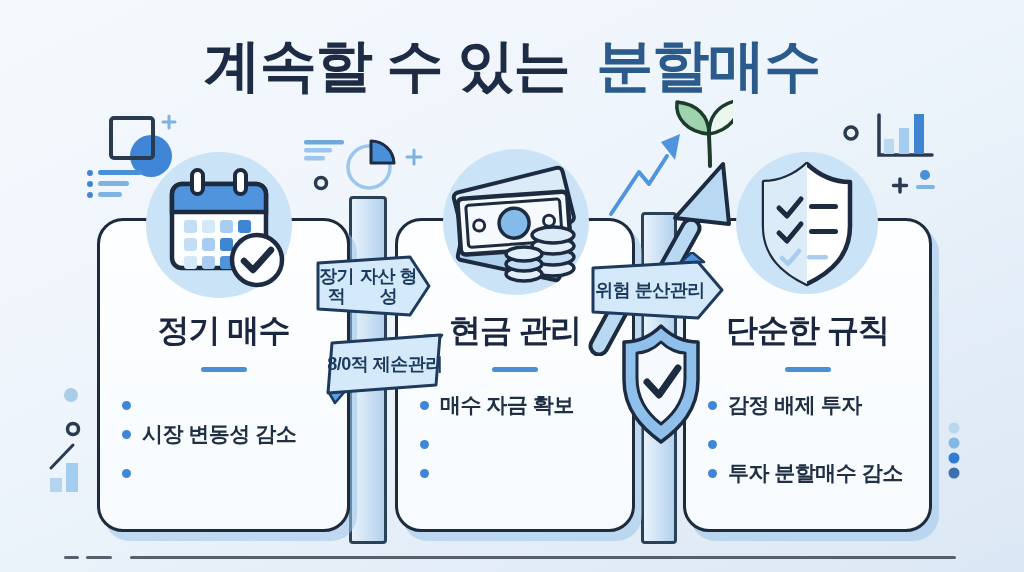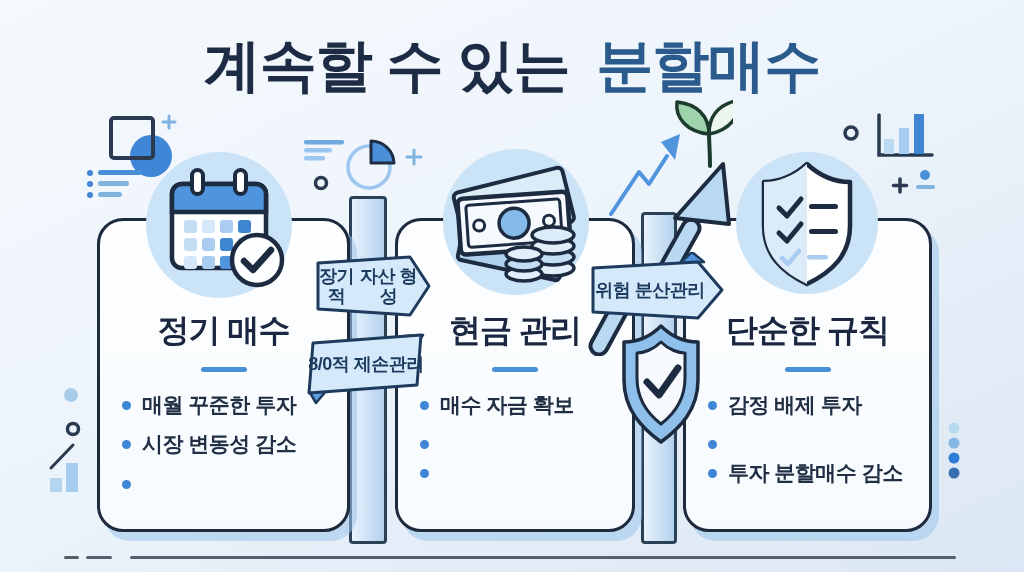--- a/index.html
+++ b/index.html
@@ -49,21 +49,21 @@
   .ribbon{position:absolute;z-index:6;}
   .ribbon svg{position:absolute;left:0;top:0;}
   .ribbon-text{
     position:absolute;left:0;top:0;width:100%;height:100%;
     display:flex;flex-direction:row;align-items:center;justify-content:center;
     font-size:18px;font-weight:800;color:#1c3a5e;line-height:1.12;letter-spacing:-0.5px;
     text-align:center;
   }
   .ribbon-1{left:315px;top:255px;width:116px;height:62px;}
   .ribbon-1 .ribbon-text{padding-right:12px;box-sizing:border-box;}
-  .ribbon-2{left:307px;top:333px;width:118px;height:62px;}
+  .ribbon-2{left:326px;top:333px;width:118px;height:62px;}
   .ribbon-3{left:590px;top:252px;width:136px;height:70px;}
   .ribbon-3 .ribbon-text{top:10px;height:56px;padding-right:16px;box-sizing:border-box;}
   
   .deco{position:absolute;z-index:1;}
   .connector{position:absolute;z-index:5;}
   .shield-connector{z-index:6;}
   
   .rule{position:absolute;top:556px;height:3px;border-radius:2px;background:#55606c;z-index:1;}
   .rule-dash1{left:64px;width:15px;}
   .rule-dash2{left:86px;width:26px;}
@@ -132,21 +132,20 @@
 
   <div class="band band-1"></div>
   <div class="band band-2"></div>
 
   <div class="card card-1">
     <div class="card-title">정기 매수</div>
     <div class="card-divider"></div>
     <ul class="bullet-list">
       <li class="bullet-item">
           <span class="bullet-dot"></span>
-          <span class="bullet-text">매월 꾸준한 투자</span>
         </li>
       <li class="bullet-item">
           <span class="bullet-dot"></span>
           <span class="bullet-text">시장 변동성 감소</span>
         </li>
       <li class="bullet-item">
           <span class="bullet-dot"></span>
         </li>
     </ul>
   </div>

